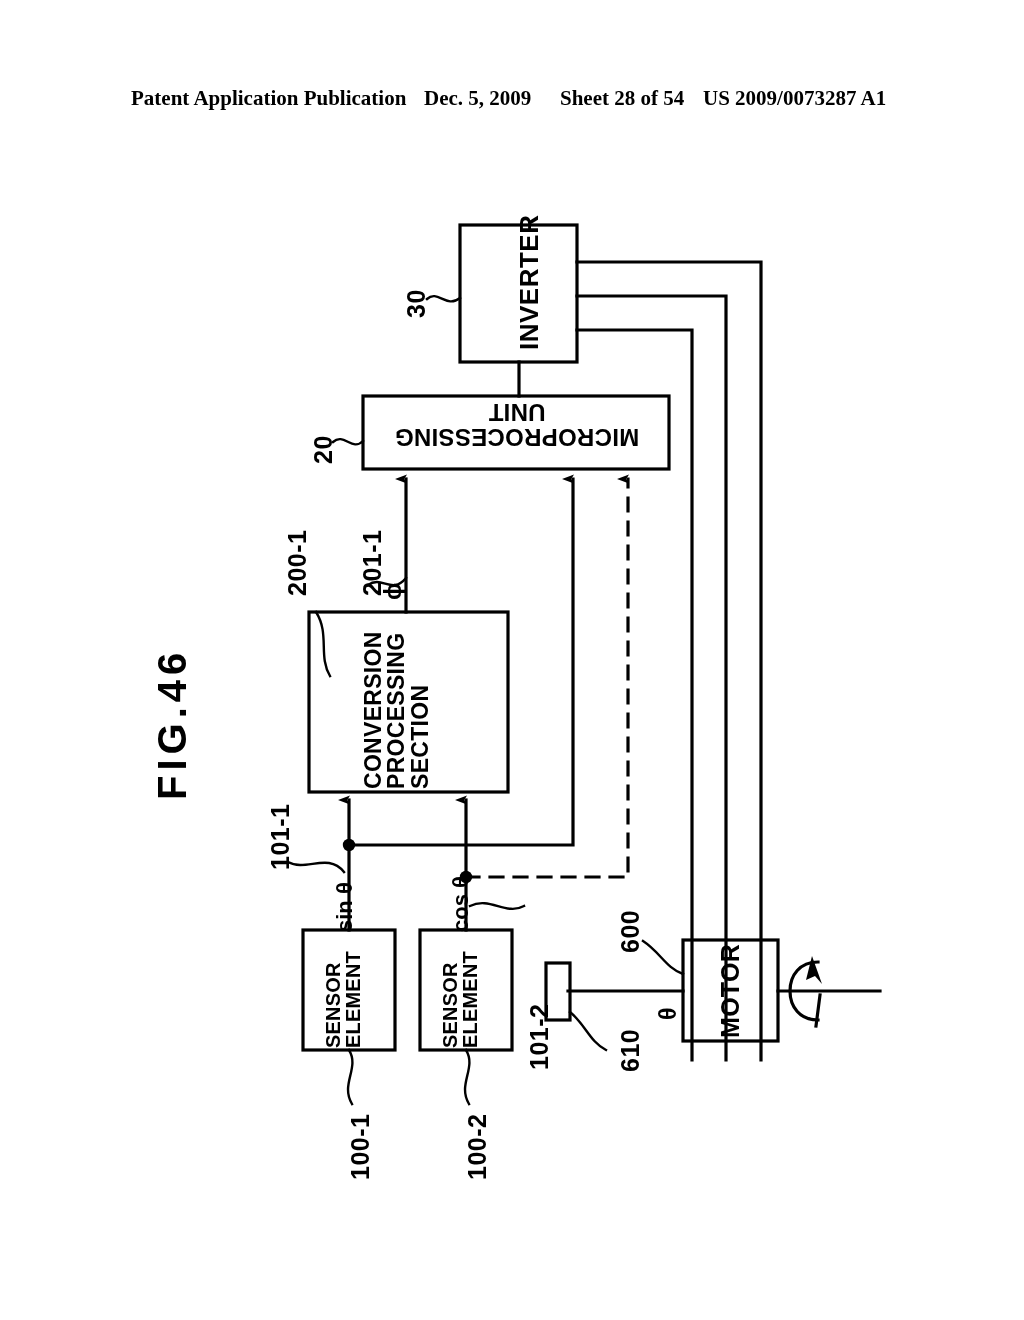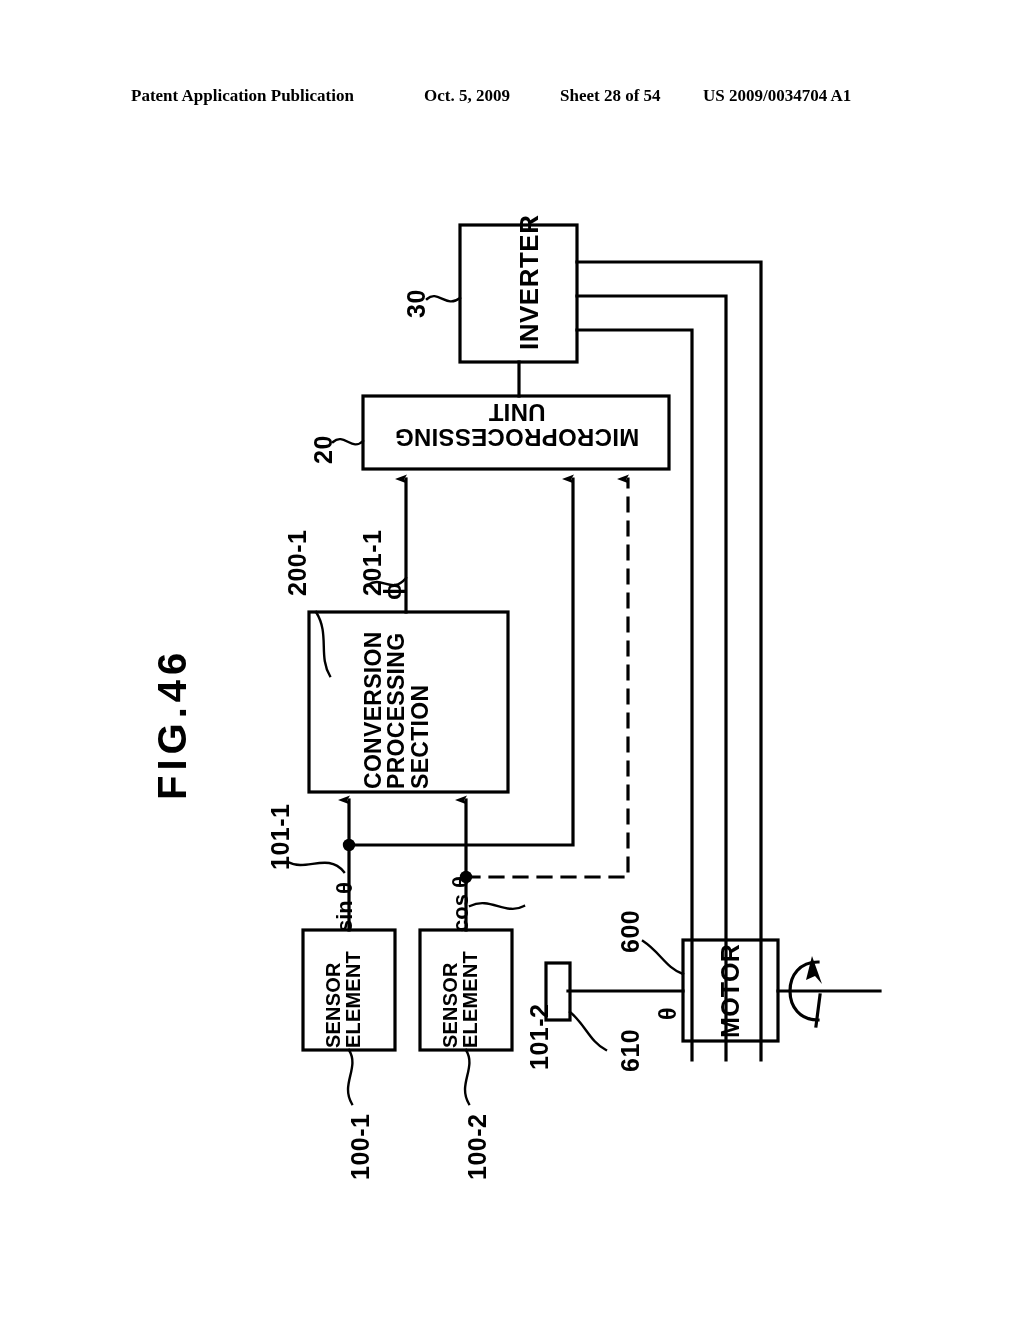--- a/index.html
+++ b/index.html
@@ -19,21 +19,21 @@
 
   
   #page-header {
     position: absolute;
     left: 0;
     top: 86px;
     width: 836px;
     height: 28px;
     font-family: "Liberation Serif", serif;
     font-weight: bold;
-    font-size: 17px;
+    font-size: 21px;
     white-space: nowrap;
   }
   #page-header .hdr-left   { position: absolute; left: 131px; top: 0; }
   #page-header .hdr-date   { position: absolute; left: 424px; top: 0; }
   #page-header .hdr-sheet  { position: absolute; left: 560px; top: 0; }
   #page-header .hdr-pubnum { position: absolute; left: 703px; top: 0; }
 
   
   #figure-canvas {
     position: absolute;
@@ -144,23 +144,23 @@
   #sig-phi    { left: 382px; top: 600px; font-size: 23px; }
   #sig-sin    { left: 334px; top: 932px; }
   #sig-cos    { left: 450px; top: 932px; }
   #sig-theta  { left: 657px; top: 1020px; font-size: 23px; }
 </style>
 </head>
 <body>
 
 <div id="page-header">
   <span class="hdr-left">Patent Application Publication</span>
-  <span class="hdr-date">Oct. 5, 2009</span>
+  <span class="hdr-date">Dec. 5, 2009</span>
   <span class="hdr-sheet">Sheet 28 of 54</span>
-  <span class="hdr-pubnum">US 2009/0034704 A1</span>
+  <span class="hdr-pubnum">US 2009/0073287 A1</span>
 </div>
 
 <div id="figure-canvas">
 
   <svg width="1024" height="1320" viewBox="0 0 1024 1320">
     <defs>
       <marker id="arrowUp" markerWidth="10" markerHeight="12" refX="5" refY="11" orient="auto" markerUnits="userSpaceOnUse">
         <path d="M5,0 L0.6,12 L5,9.2 L9.4,12 Z" fill="#000"></path>
       </marker>
     </defs>

